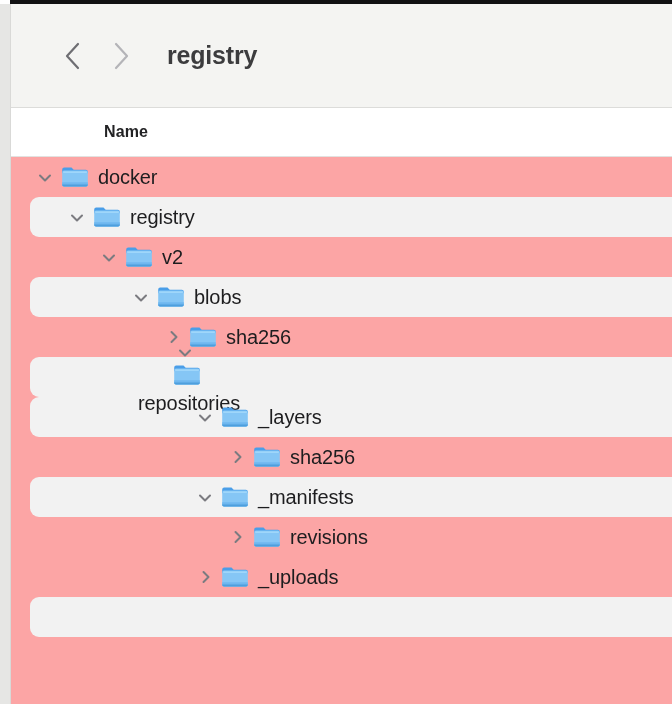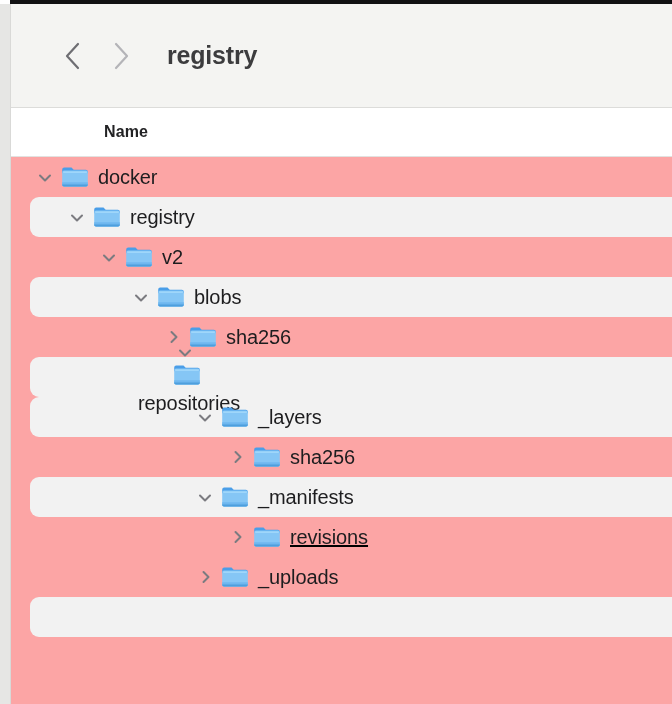--- a/index.html
+++ b/index.html
@@ -286,21 +286,21 @@
               <path d="M1.2 16.2h25.6v2.5a1.8 1.8 0 0 1-1.8 1.8H3a1.8 1.8 0 0 1-1.8-1.8z" fill="#6fb7ef"></path>
               <path d="M1.2 18.6h25.6v0.1a1.8 1.8 0 0 1-1.8 1.8H3a1.8 1.8 0 0 1-1.8-1.8z" fill="#4e9fdd"></path>
               <path d="M2.6 6.1h22.8" stroke="#a8dbfb" stroke-width="1.1" stroke-linecap="round"></path>
             </svg>
           </div>
           <div class="name">_manifests</div>
         </div>
       </div>
       <div class="row plain">
         <div class="stripe"></div>
-        <div class="inner" style="margin-left: 214px; text-decoration: underline;">
+        <div class="inner" style="margin-left: 214px;">
           <div class="twisty">
             <svg width="16" height="16" viewBox="0 0 16 16" fill="none">
               <path d="M6.5 3 L11.5 8 L6.5 13" stroke="#7b7b80" stroke-width="2" stroke-linecap="round" stroke-linejoin="round"></path>
             </svg>
           </div>
           <div class="folder">
             <svg width="28" height="22" viewBox="0 0 28 22" fill="none">
               <path d="M1.2 3.4a2 2 0 0 1 2-2h7.3l2.2 2.3h12.1a2 2 0 0 1 2 2v1.6H1.2z" fill="#4a9ee8"></path>
               <path d="M1.2 6.3a1.8 1.8 0 0 1 1.8-1.8h22a1.8 1.8 0 0 1 1.8 1.8v12.4a1.8 1.8 0 0 1-1.8 1.8H3a1.8 1.8 0 0 1-1.8-1.8z" fill="#85c6f5"></path>
               <path d="M1.2 16.2h25.6v2.5a1.8 1.8 0 0 1-1.8 1.8H3a1.8 1.8 0 0 1-1.8-1.8z" fill="#6fb7ef"></path>

